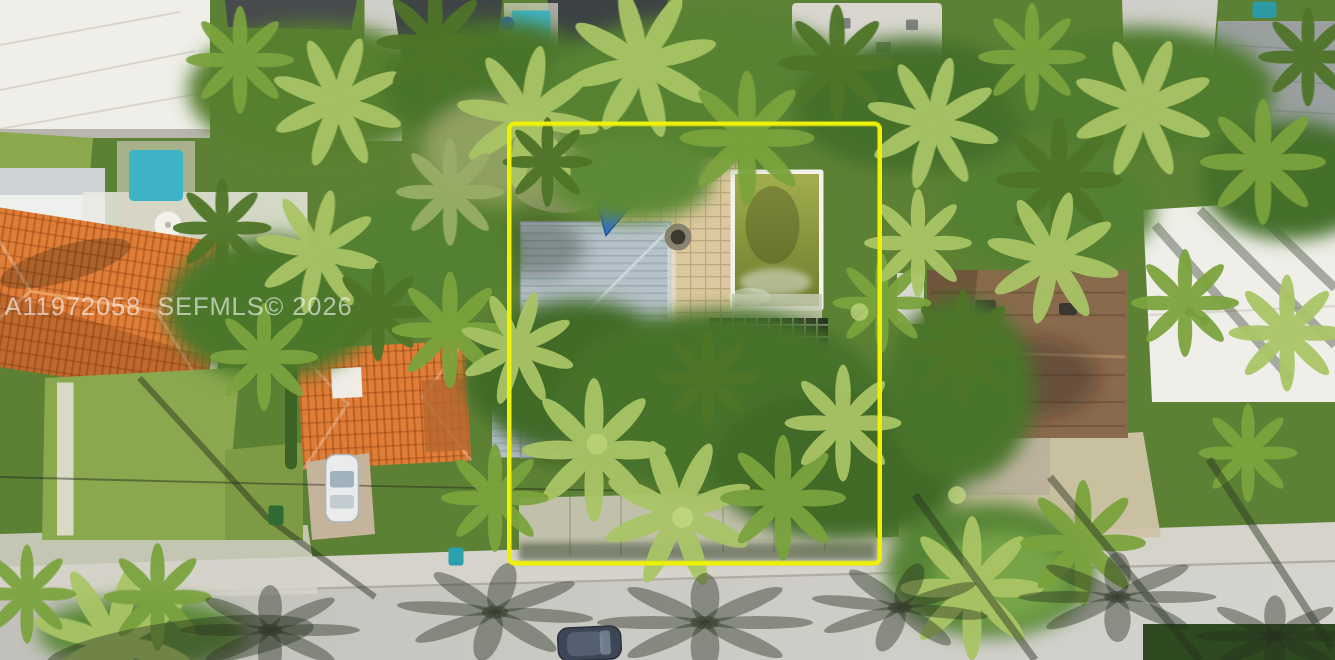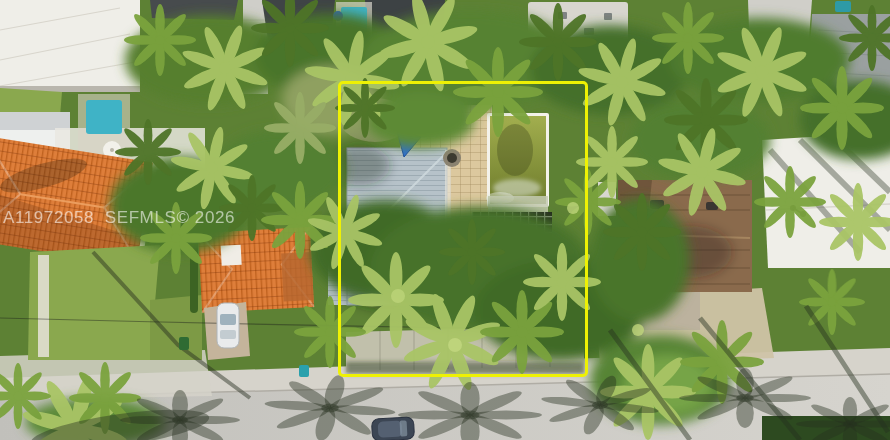--- a/index.html
+++ b/index.html
@@ -9,21 +9,21 @@
     background:var(--base,#5d8134);
   }
   .stage svg{position:absolute;left:0;top:0;display:block;}
   .boundary{
     position:absolute;left:338px;top:81px;width:250px;height:296px;
     border:3px solid var(--boundary,#eef104);
     border-radius:5px;box-sizing:border-box;
     pointer-events:none;
   }
   .watermark{
-    position:absolute;left:3px;top:208px;
+    position:absolute;left:3px;top:195px;
     font-size:17px;font-weight:500;letter-spacing:.6px;
     color:var(--wm,rgba(255,255,255,.58));
     white-space:pre;
     pointer-events:none;
   }
 </style>
 </head>
 <body>
 
 <div class="stage" style="--boundary: #eef104; --wm: rgba(255,255,255,0.58); --base: #5d8134; --street: #c9c8c3; --walk: #d6d3cb; --lawn: #8aa84e; --metal: #b6c2c9; --tile: #de7e3a; --shingle: #8a6a4c; --white: #efeee8; --deck: #dcc89e; --pool: #8d9b41; --aqua: #3fb3c6; --umb: #2e6fd2; --suv: #3c4654; --wcar: #e9ebec; --perg: #20251c;">

